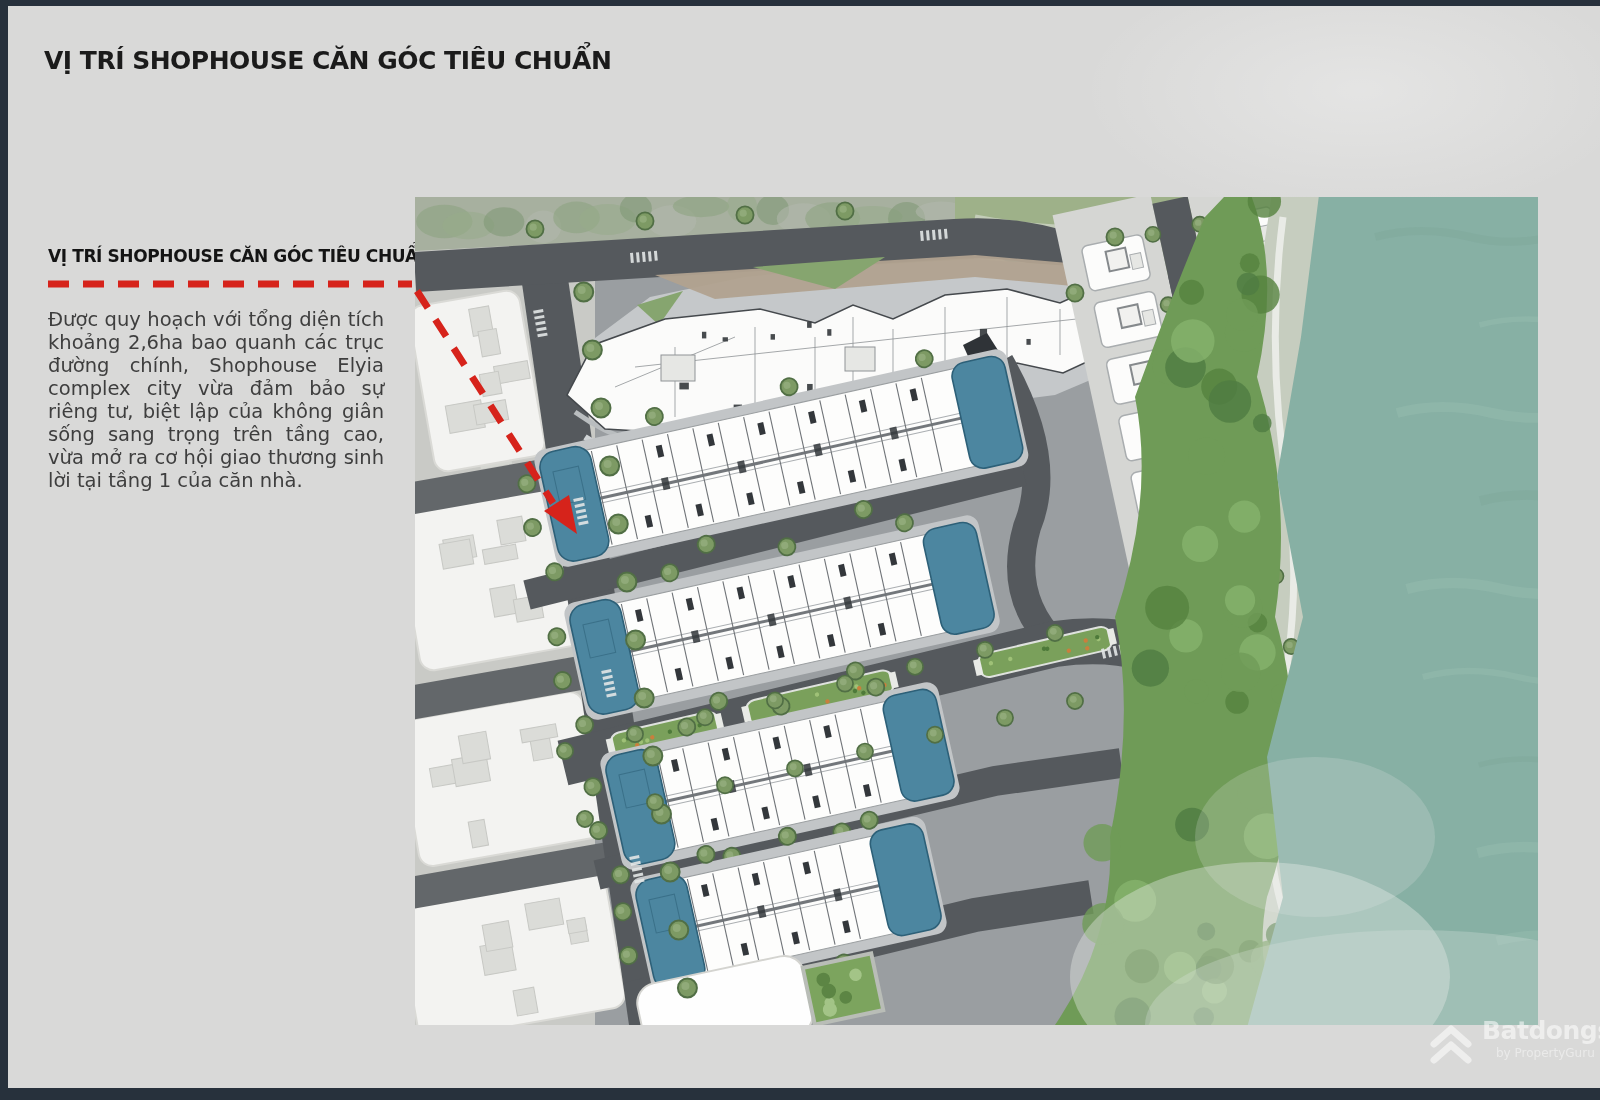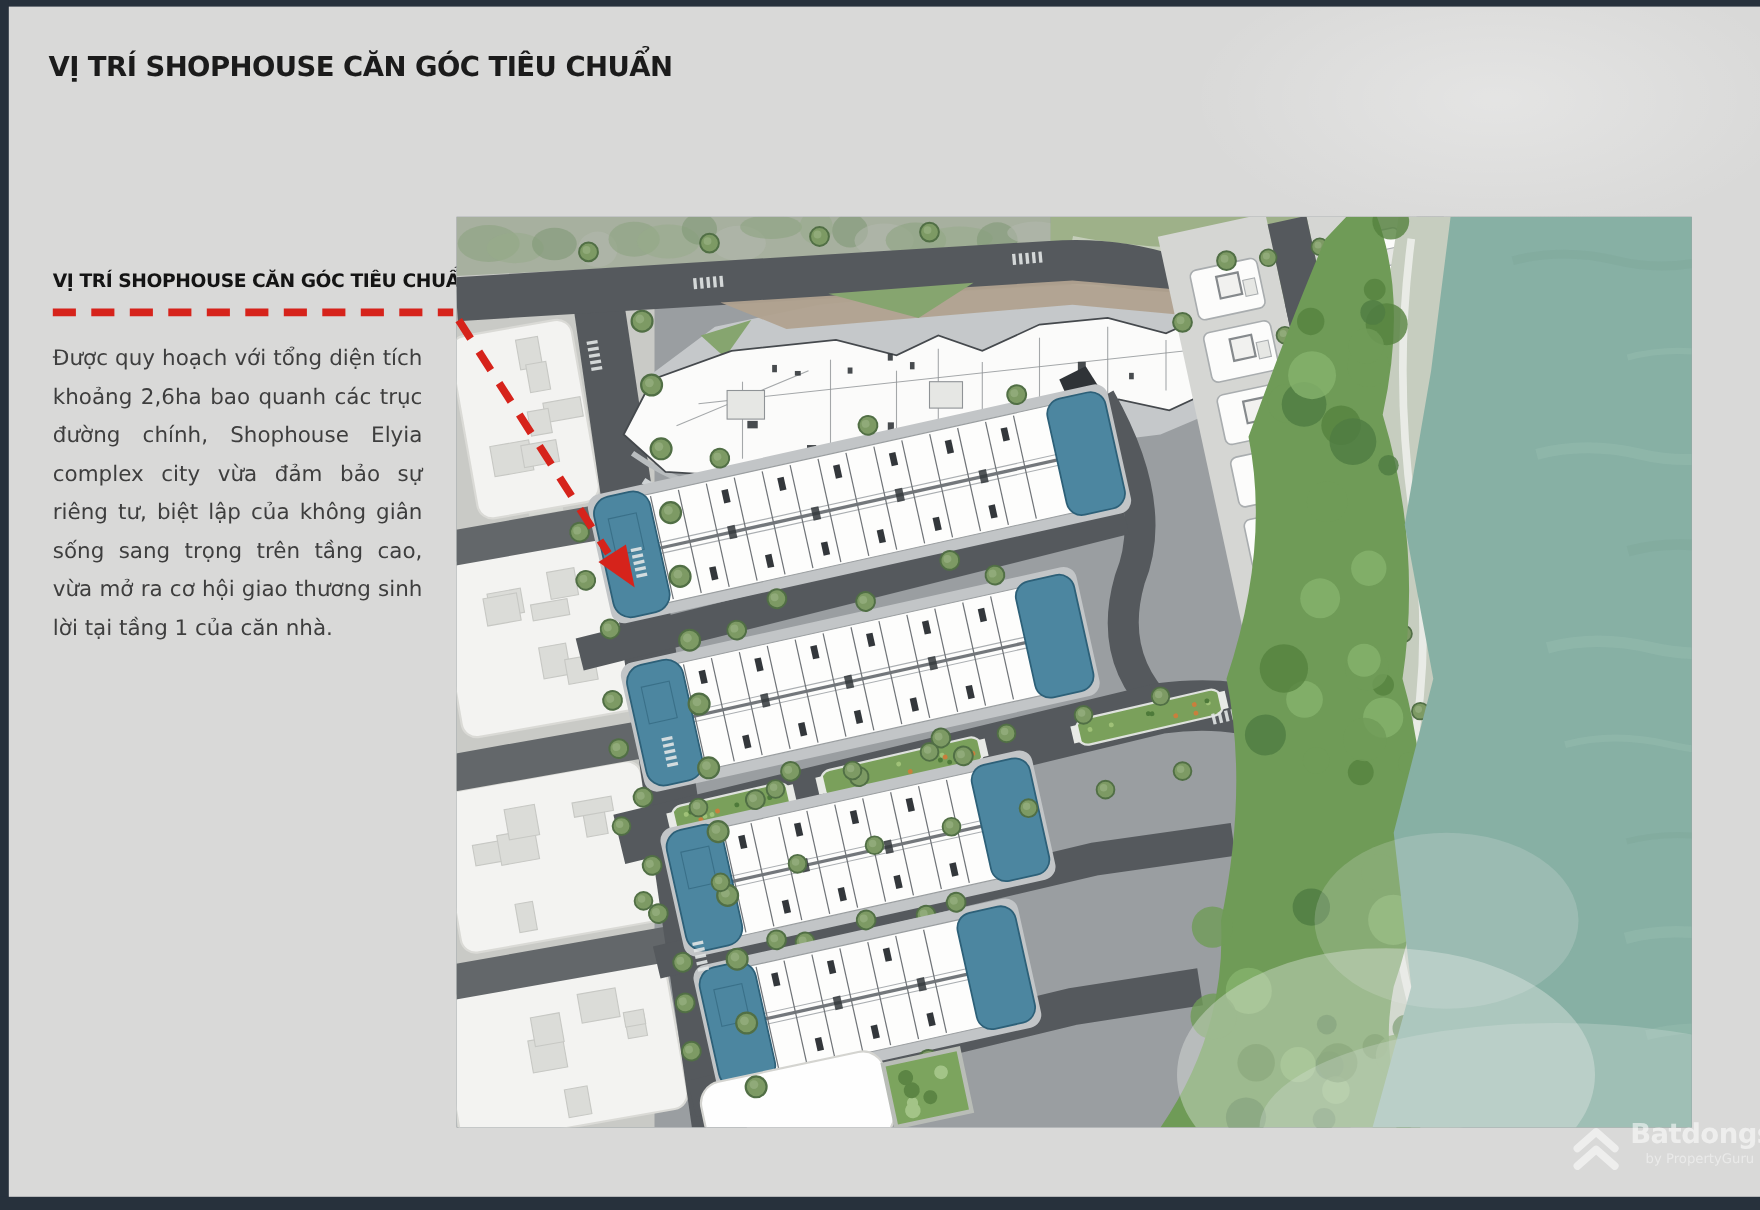--- a/index.html
+++ b/index.html
@@ -5,21 +5,21 @@
   html,body{margin:0;padding:0;background:#27313c;}
   .page{position:relative;width:1600px;height:1100px;background:#d9d9d8;
         font-family:"DejaVu Sans","Liberation Sans",sans-serif;overflow:hidden;padding-left:40px;}
   .glow{position:absolute;left:1080px;top:-40px;width:560px;height:260px;pointer-events:none;
         background:radial-gradient(closest-side,rgba(255,255,255,.30),rgba(255,255,255,0));}
   .page-title{position:absolute;left:44px;top:46px;margin:0;font-size:25px;font-weight:bold;
         color:#1b1b1b;letter-spacing:-0.5px;white-space:nowrap;}
   .callout-label{position:absolute;left:48px;top:246px;font-size:17px;font-weight:bold;
         color:#141414;letter-spacing:-0.4px;white-space:nowrap;}
   .callout-body{position:absolute;left:48px;top:308px;width:336px;font-size:19.5px;
-        line-height:35px;text-align:justify;color:#3e3e3e;}
+        line-height:23px;text-align:justify;color:#3e3e3e;}
   .map-wrap{position:absolute;left:415px;top:197px;width:1123px;height:828px;
         background:#9a9ea1;overflow:hidden;}
   .map-wrap svg{display:block;}
   .arrow-overlay{position:absolute;left:0;top:0;width:1600px;height:1100px;z-index:6;pointer-events:none;}
   .frame{position:absolute;background:#27313c;z-index:9;}
   .frame.t{left:0;top:0;width:1600px;height:6px;}
   .frame.l{left:0;top:0;width:8px;height:1100px;}
   .frame.r{right:0;top:0;width:14px;height:1100px;}
   .frame.b{left:0;bottom:0;width:1600px;height:12px;}
   .watermark{position:absolute;left:1428px;top:1016px;z-index:8;display:flex;align-items:flex-start;}

